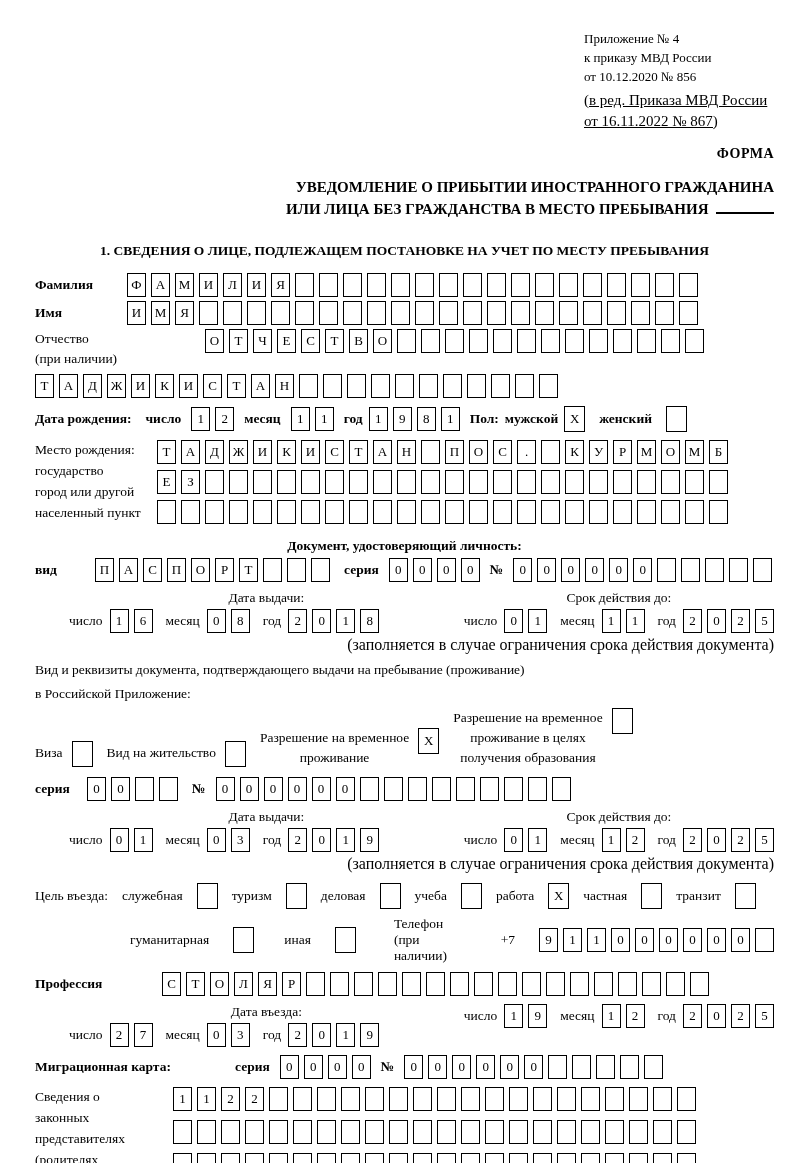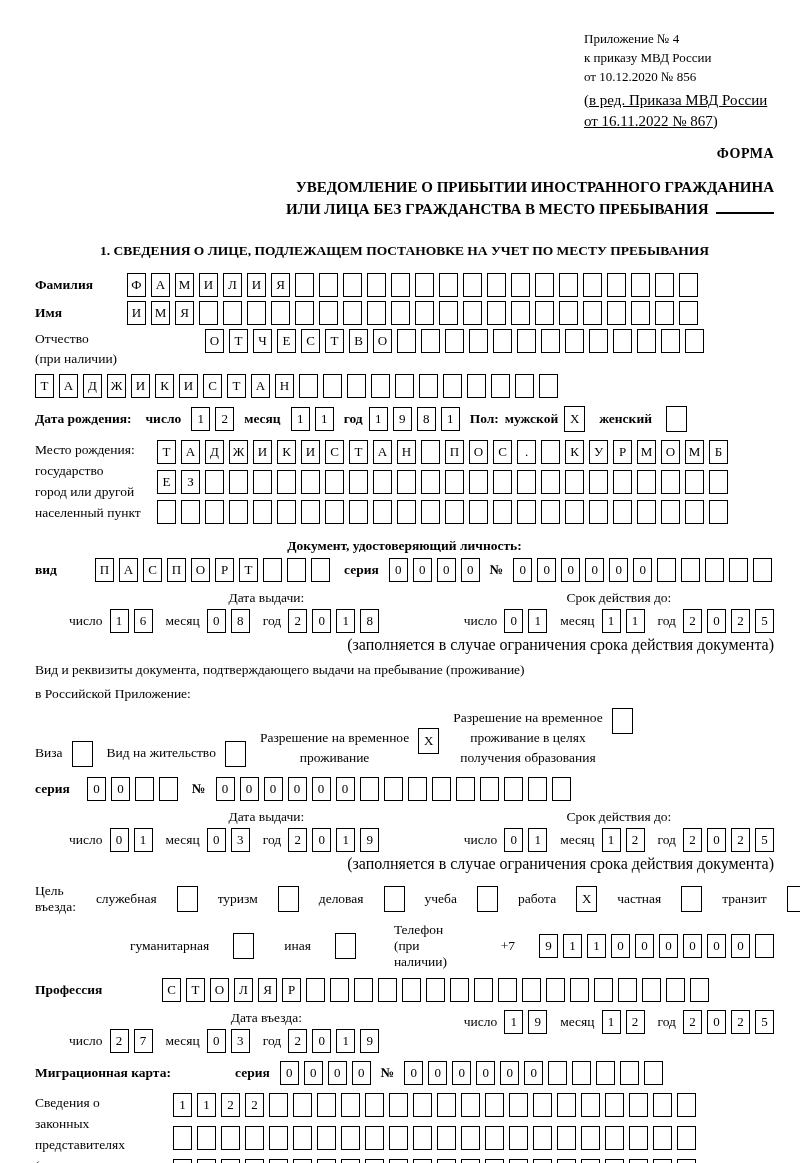--- a/index.html
+++ b/index.html
@@ -44,21 +44,21 @@
   .date-right { flex:1;align-items:center; }
   .date-heading { text-align:center; margin-bottom:3px; }
   .date-row { display:flex; align-items:center; gap:7px; }
   .note { text-align:right; font-size:16px; margin-top:3px; }
 
   .opt-row { display:flex; align-items:flex-end; margin-top:6px; gap:14px; }
   .opt { display:flex; align-items:flex-start; gap:9px; }
   .opt-label { text-align:center; line-height:1.45; }
   .first-lh { line-height:24px; }
 
-  .purpose-row { display:flex; align-items:center; margin-top:10px; gap:20px; flex-wrap:nowrap; }
+  .purpose-row { display:flex; align-items:center; margin-top:10px; gap:14px; flex-wrap:nowrap; }
   .purpose-row2 { display:flex; align-items:center; margin-top:7px; gap:24px; margin-left:95px; }
   .mt8 { margin-top:8px; } .mt10 { margin-top:10px; } .mt14 { margin-top:14px; }
 </style>
 </head>
 <body>
 
 <div class="page">
 
   <div class="appendix">
     <div>Приложение № 4</div>

